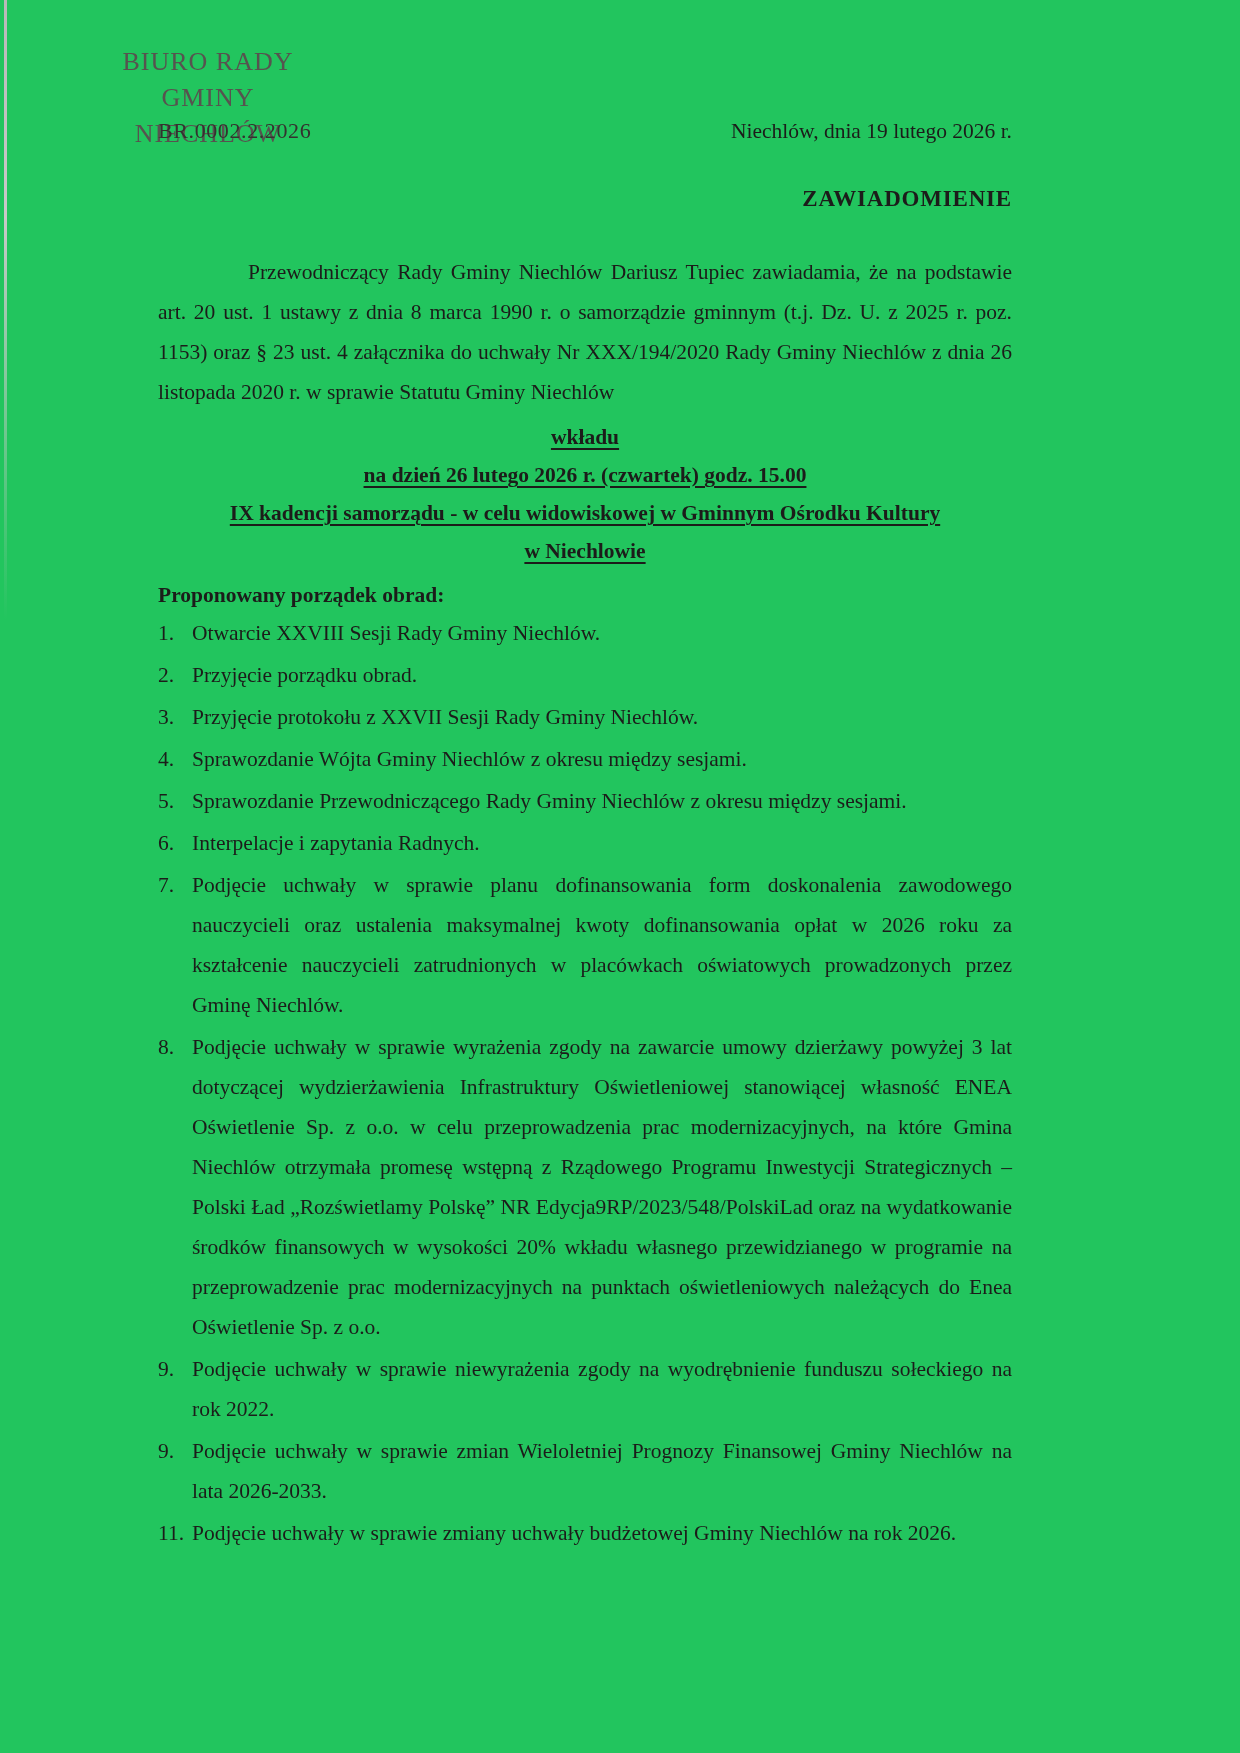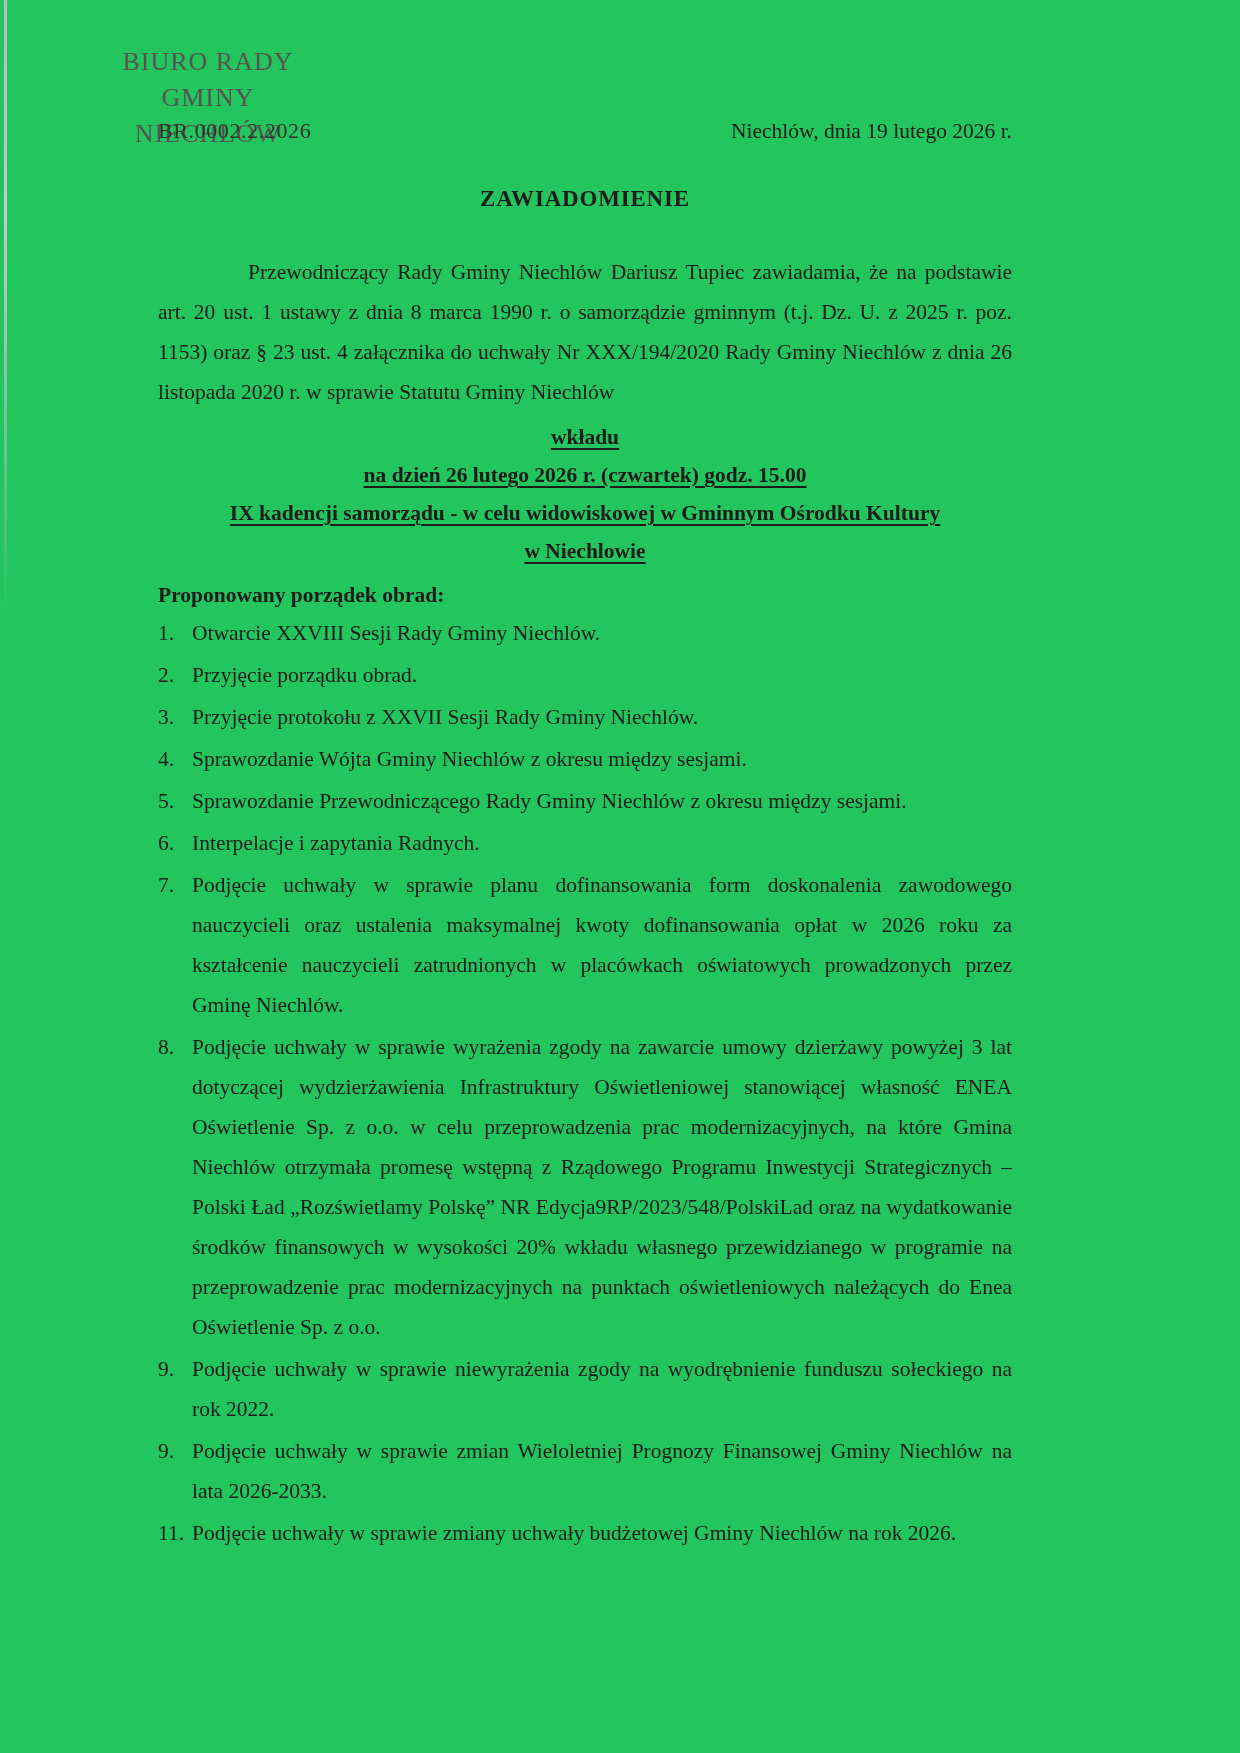--- a/index.html
+++ b/index.html
@@ -50,21 +50,21 @@
   .ref-number {
     font-size: 22px;
     letter-spacing: 0.6px;
     color: #34322f;
   }
   .place-date {
     font-size: 21.5px;
   }
   .title {
     margin: 42px 0 0 0;
-    text-align: center;
+    text-align: right;
     font-size: 23px;
     font-weight: 700;
     letter-spacing: 0.8px;
   }
   .intro {
     margin: 40px 0 0 0;
     font-size: 21.5px;
     line-height: 40px;
     text-align: justify;
     text-indent: 90px;

